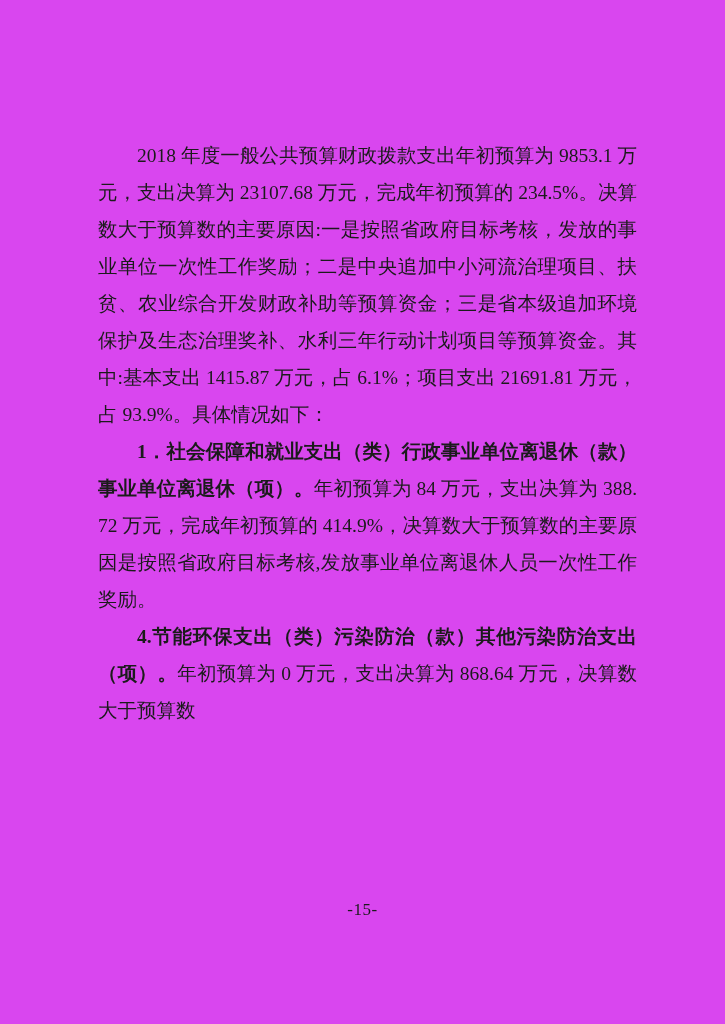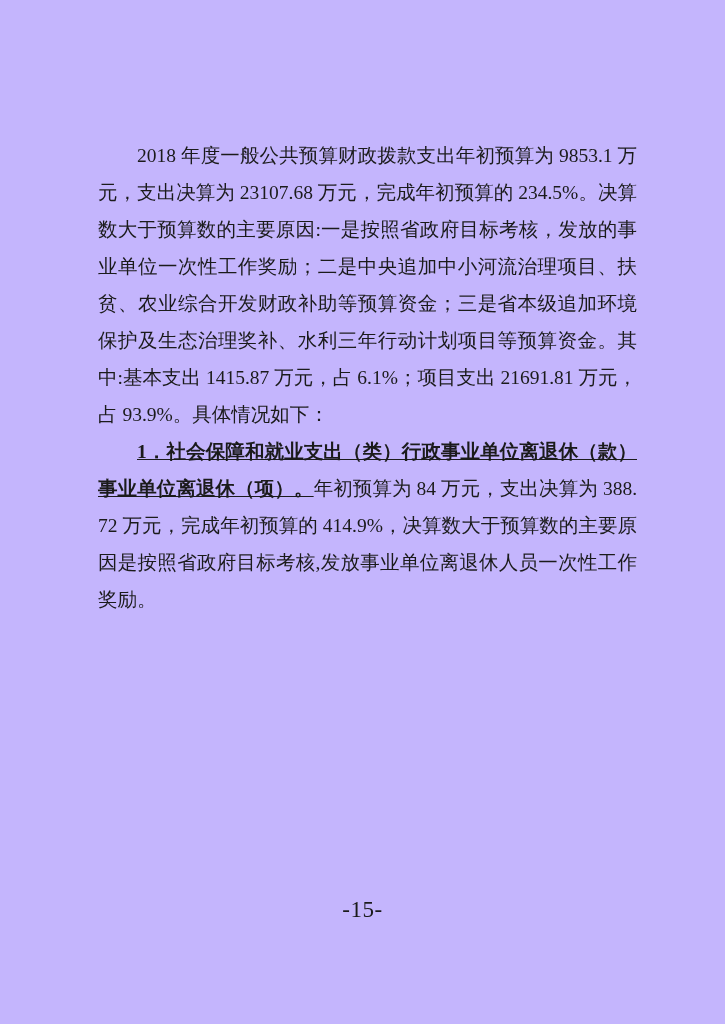--- a/index.html
+++ b/index.html
@@ -9,21 +9,21 @@
   body {
     width: 725px;
     height: 1024px;
     background: #ffffff;
     position: relative;
     overflow: hidden;
   }
   .page {
     position: absolute;
     inset: 0;
-    background: #c4b5fd;
+    background: #d946ef;
   }
   .page-body {
     position: absolute;
     left: 98px;
     top: 137px;
     width: 539px;
     font-family: "Liberation Serif", "DejaVu Serif", serif;
     font-size: 19.5px;
     line-height: 37px;
     color: #1b1b1b;
@@ -31,46 +31,46 @@
     text-justify: inter-ideograph;
   }
   p.para {
     margin: 0;
     padding: 0;
     text-indent: 2em;
     word-break: break-all;
   }
   .lead {
     font-weight: 700;
-    text-decoration: underline;
   }
   .page-footer {
     position: absolute;
     top: 899px;
     left: 0;
     width: 725px;
     text-align: center;
     font-family: "Liberation Serif", "DejaVu Serif", serif;
-    font-size: 23px;
+    font-size: 17px;
     line-height: 22px;
     color: #1b1b1b;
     letter-spacing: 0.5px;
   }
 </style>
 </head>
 <body>
 
 <div class="page">
 
   <div class="page-body">
 
     <p class="para"><span class="lead"></span><span>2018 年度一般公共预算财政拨款支出年初预算为 9853.1 万元，支出决算为 23107.68 万元，完成年初预算的 234.5%。决算数大于预算数的主要原因:一是按照省政府目标考核，发放的事业单位一次性工作奖励；二是中央追加中小河流治理项目、扶贫、农业综合开发财政补助等预算资金；三是省本级追加环境保护及生态治理奖补、水利三年行动计划项目等预算资金。其中:基本支出 1415.87 万元，占 6.1%；项目支出 21691.81 万元，占 93.9%。具体情况如下：</span></p>
 
     <p class="para"><span class="lead">1．社会保障和就业支出（类）行政事业单位离退休（款）事业单位离退休（项）。</span><span>年初预算为 84 万元，支出决算为 388.72 万元，完成年初预算的 414.9%，决算数大于预算数的主要原因是按照省政府目标考核,发放事业单位离退休人员一次性工作奖励。</span></p>
 
 
 
+    <p class="para"><span class="lead">4.节能环保支出（类）污染防治（款）其他污染防治支出（项）。</span><span>年初预算为 0 万元，支出决算为 868.64 万元，决算数大于预算数</span></p>
 
   </div>
 
   <div class="page-footer">-15-</div>
 
 </div>
 
 </body></html>

